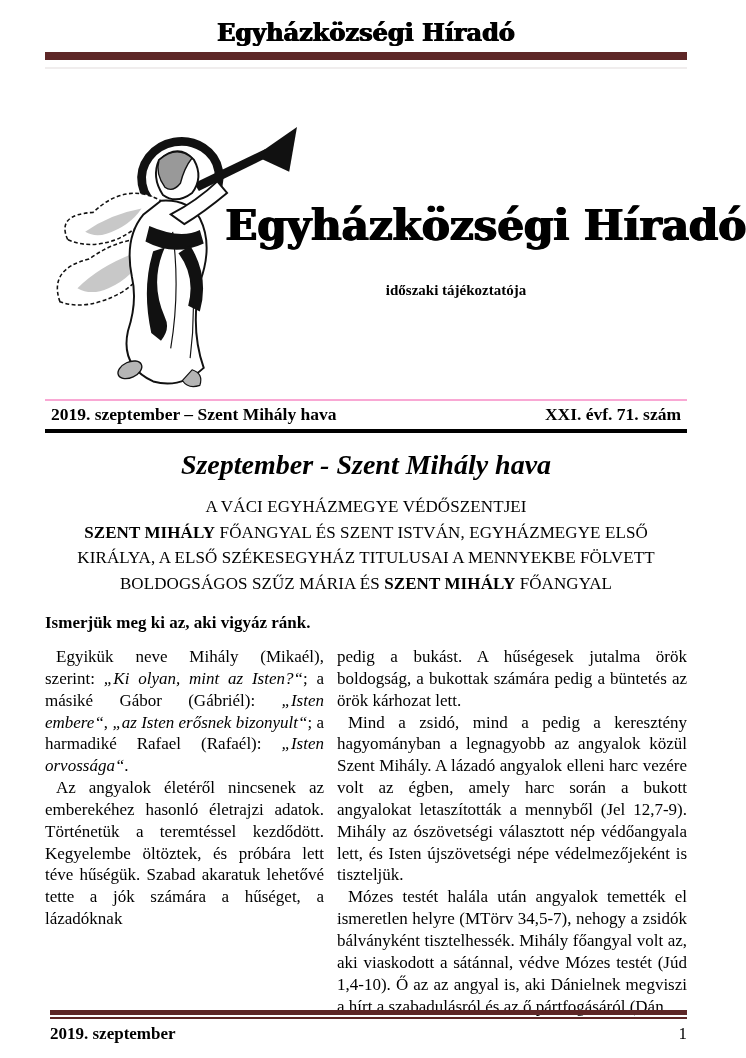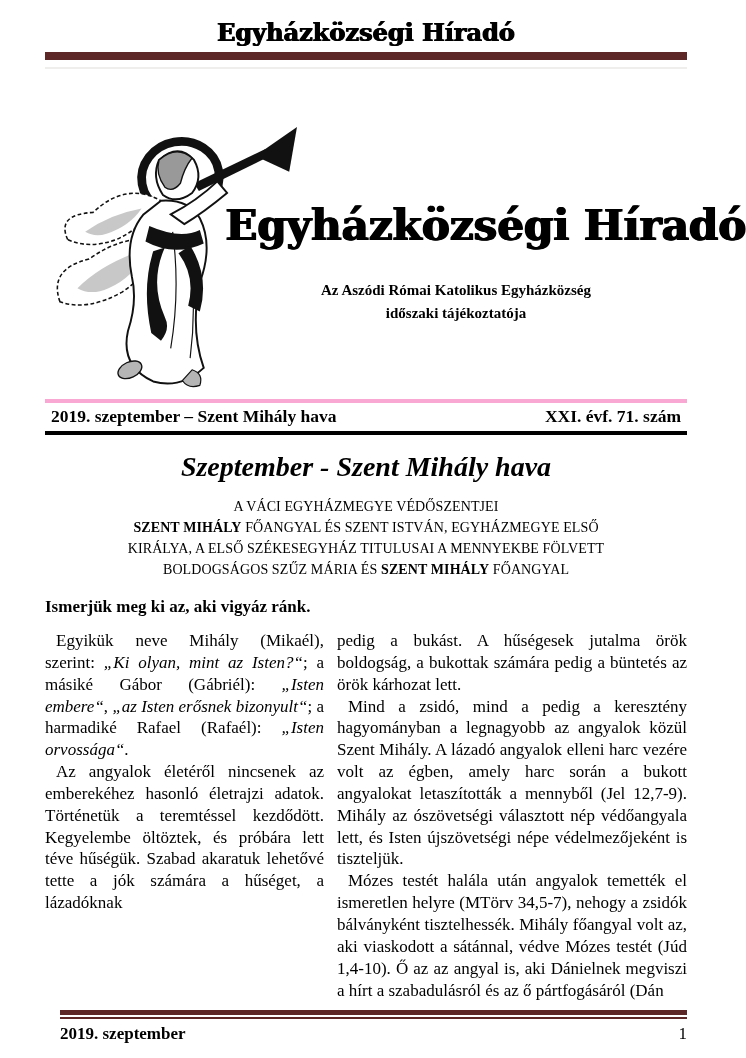--- a/index.html
+++ b/index.html
@@ -30,53 +30,53 @@
     margin-top:78px;
     font-family:"DejaVu Serif", serif;font-weight:bold;font-size:42px;
     text-shadow:1.2px 0 currentColor,-0.6px 0 currentColor;
     white-space:nowrap;line-height:1.1;
   }
   .subtitle{margin-top:30px;font-weight:bold;font-size:15px;line-height:1.5;}
 
   
   .dateline{
     margin-top:2px;
-    border-top:4px solid #f9a8d4;border-bottom:4px solid #000;
+    border-top:2px solid #f9a8d4;border-bottom:4px solid #000;
     display:flex;justify-content:space-between;align-items:center;
     padding:3px 6px 4px 6px;
     font-weight:bold;font-size:17.5px;
   }
 
   
   .article-title{
     margin-top:16px;text-align:center;
     font-weight:bold;font-style:italic;font-size:28px;
   }
   .lead{
     margin-top:13px;text-align:center;
-    font-size:14px;line-height:1.5;letter-spacing:0.1px;
+    font-size:17px;line-height:1.5;letter-spacing:0.1px;
   }
   .lead div{white-space:nowrap;}
   .lead b{font-weight:bold;}
   .section-heading{
     margin-top:17px;text-align:left;
     font-weight:bold;font-size:17px;
   }
   .cols{
     display:flex;gap:13px;margin-top:13px;
     font-size:17px;line-height:1.285;text-align:justify;
   }
   .col-left{width:279px;flex:none;}
   .col-right{flex:1;min-width:0;}
   .cols p{margin:0;}
   .cols p.indent{text-indent:11px;}
   .cols i{font-style:italic;}
 
   
-  .footer{position:absolute;left:60px;right:45px;bottom:14px;}
+  .footer{position:absolute;left:50px;right:45px;bottom:14px;}
   .footer .bar-thick{height:5px;background:var(--accent);}
   .footer .bar-thin{height:2px;background:var(--accent);margin-top:2px;}
   .footer-row{
     display:flex;justify-content:space-between;align-items:baseline;
     margin-top:5px;font-size:17px;
   }
   .footer-row .left{font-weight:bold;}
 </style>
 </head>
 <body>
@@ -116,21 +116,20 @@
         <path d="M96,104 Q128,118 148,108 L152,122 Q122,136 92,120 Z" fill="#111"></path>
         <path d="M112,126 Q96,162 112,198 Q118,210 108,222 L98,214 Q88,168 100,130 Z" fill="#111"></path>
         <path d="M138,124 Q158,156 148,192 L136,186 Q144,156 126,132 Z" fill="#111"></path>
 
         <ellipse cx="76" cy="252" rx="13" ry="8" fill="#b5b5b5" stroke="#111" stroke-width="1.4" transform="rotate(-25 76 252)"></ellipse>
         <path d="M140,252 Q152,256 148,268 Q136,272 130,263 Z" fill="#b5b5b5" stroke="#111" stroke-width="1.2"></path>
       </svg>
       <div class="banner-right">
         <div class="big-title">Egyházközségi Híradó</div>
         <div class="subtitle">
-          <div>Az Aszódi Római Katolikus Egyházközség</div>
           <div>időszaki tájékoztatója</div>
         </div>
       </div>
     </div>
 
     <div class="dateline">
       <span>2019. szeptember – Szent Mihály hava</span>
       <span>XXI. évf. 71. szám</span>
     </div>
 

